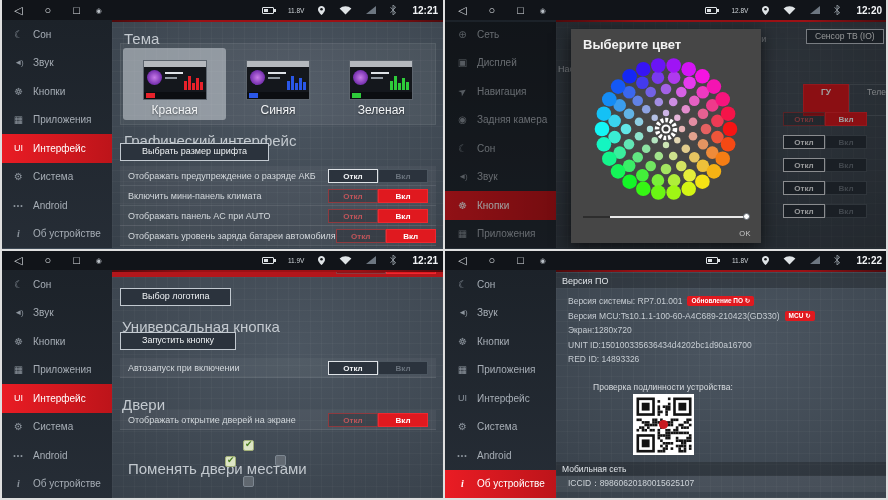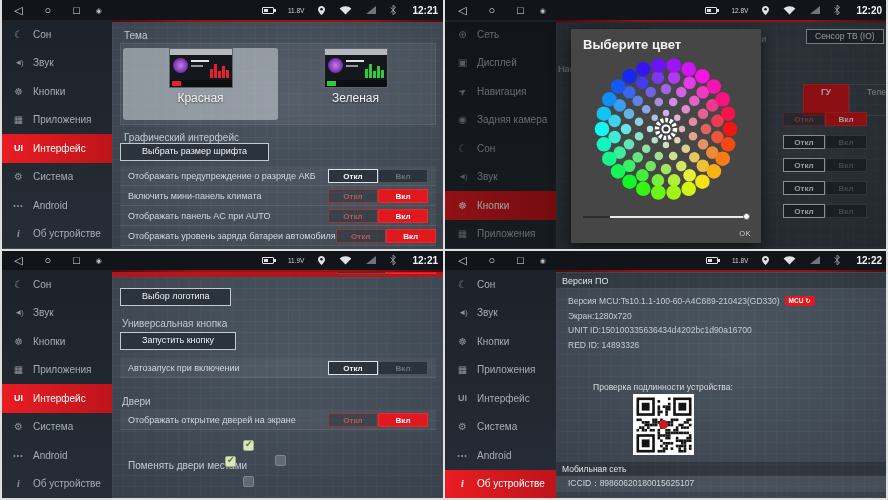--- a/index.html
+++ b/index.html
@@ -22,49 +22,49 @@
 .volt{font-size:6.5px;color:#cfd4d8}
 .sb-time{font-size:10px;font-weight:bold;color:#f2f4f6;margin-left:2px}
 .sb-ic{display:flex;align-items:center}
 
 .qbody{position:relative;display:flex;height:228px}
 .sidebar{width:112px;background:linear-gradient(180deg,#1c2229,#262d36);display:flex;flex-direction:column;position:relative;z-index:2}
 .side-item{flex:1;display:flex;align-items:center;gap:7px;padding-left:11px;color:#a6adb5;font-size:10px;white-space:nowrap;overflow:hidden}
 .side-item .s-icon{width:15px;text-align:center;font-size:10px;color:#8c949d;flex:none}
 .side-item.active{background:linear-gradient(90deg,#ea1c24,#bd141a);color:#fff}
 .side-item.active .s-icon{color:#fff}
-.icon-ui{font-weight:bold;font-size:9px!important}
+.icon-ui{font-weight:normal;font-size:9px!important}
 .icon-dots{font-size:7px!important;letter-spacing:1px}
 .icon-info{font-style:italic;font-family:"Liberation Serif",serif;font-weight:bold}
 .icon-navigation{display:inline-block;transform:rotate(-35deg)}
 .icon-speaker{font-size:8px!important;letter-spacing:-1px}
 
 .main{flex:1;position:relative;overflow:hidden;color:#d2d7db;
 background:
  radial-gradient(130% 130% at 55% 35%, rgba(255,255,255,0.07), rgba(0,0,0,0.28)),
  repeating-linear-gradient(0deg, rgba(255,255,255,0.03) 0 1px, transparent 1px 11px),
  repeating-linear-gradient(90deg, rgba(255,255,255,0.03) 0 1px, transparent 1px 11px),
  #3e4955}
 .redline{position:absolute;top:0;left:0;right:0;height:2px;background:linear-gradient(90deg,#4c0a0c,#9c1115 25%,#9c1115 75%,#4c0a0c);z-index:3}
-.sec{position:absolute;font-size:10px;color:#c3c9cf}
+.sec{position:absolute;font-size:15px;color:#c3c9cf}
 .btn{position:absolute;background:#2b333d;border:1px solid #c2c9d0;color:#eef1f3;font-size:9px;padding:3px 21px;line-height:1.1;white-space:nowrap}
 
 .trow{display:flex;align-items:center;justify-content:space-between;padding:0 8px;background:rgba(255,255,255,0.045);border-bottom:1px solid rgba(255,255,255,0.09)}
 .trow .t-label{font-size:9px;color:#d3d8dc;white-space:nowrap}
 .tg{display:flex;flex:none}
 .tg span{width:50px;height:14px;line-height:13px;text-align:center;font-size:8px;font-weight:bold;border:1px solid}
 .state-off .tg-off{color:#f3f5f7;border-color:#dfe3e7;background:#2b333d}
 .state-off .tg-on{color:#6a737d;border-color:#4c5660;background:#2b333d}
 .state-on .tg-off{color:#c0555a;border-color:#8e3a3f;background:rgba(20,20,25,0.25)}
 .state-on .tg-on{color:#fff;border-color:#ef2830;background:#e0191f}
 .rows{position:absolute}
 .rows .trow{height:20px}
 
 .theme-panel{position:absolute;left:8px;right:8px;top:23px;height:82px;display:flex;background:rgba(255,255,255,0.05);border:1px solid rgba(255,255,255,0.07);padding:4px 2px}
-.theme-cell{flex:1;display:flex;flex-direction:column;align-items:center;justify-content:flex-start;padding-top:0;border-radius:3px}
+.theme-cell{flex:1;display:flex;flex-direction:column;align-items:center;justify-content:flex-start;padding-top:12px;border-radius:3px}
 .theme-cell.selected{background:rgba(216,221,227,0.5)}
 .thumb{position:relative;width:64px;height:40px;background:#14171c;border:1px solid #5c646d;overflow:hidden;flex:none}
 .th-top{position:absolute;top:0;left:0;right:0;height:6px;background:rgba(221,226,231,0.8)}
 .th-art{position:absolute;left:3px;top:9px;width:15px;height:15px;border-radius:50%;background:radial-gradient(circle,#c77ae8,#6d28a8 75%)}
 .th-l1{position:absolute;left:21px;top:11px;width:18px;height:2px;background:#dfe3e8}
 .th-l2{position:absolute;left:21px;top:16px;width:12px;height:2px;background:#8f979f}
 .th-eq{position:absolute;right:3px;bottom:9px;display:flex;align-items:flex-end;gap:1px;height:16px}
 .th-eq i{width:3px;background:var(--accent,#e11b22)}
 .th-eq i:nth-child(1){height:9px}.th-eq i:nth-child(2){height:14px}.th-eq i:nth-child(3){height:7px}
 .th-eq i:nth-child(4){height:12px}.th-eq i:nth-child(5){height:8px}
@@ -193,20 +193,38 @@
                   <i></i>
                   <i></i>
                   <i></i>
                   <i></i>
                   <i></i>
                 </span>
                 <i class="th-bar"></i>
                 <i class="th-chip"></i>
               </div>
               <span class="theme-name">Красная</span>
+            </div>
+            <div class="theme-cell" style="--accent: #2a57e8;">
+              <div class="thumb">
+                <i class="th-top"></i>
+                <i class="th-art"></i>
+                <i class="th-l1"></i>
+                <i class="th-l2"></i>
+                <span class="th-eq">
+                  <i></i>
+                  <i></i>
+                  <i></i>
+                  <i></i>
+                  <i></i>
+                </span>
+                <i class="th-bar"></i>
+                <i class="th-chip"></i>
+              </div>
+              <span class="theme-name">Синяя</span>
             </div>
             <div class="theme-cell" style="--accent: #2ecb3a;">
               <div class="thumb">
                 <i class="th-top"></i>
                 <i class="th-art"></i>
                 <i class="th-l1"></i>
                 <i class="th-l2"></i>
                 <span class="th-eq">
                   <i></i>
                   <i></i>
@@ -636,20 +654,24 @@
           <div class="side-item active">
             <span class="s-icon icon-info">i</span>
             <span>Об устройстве</span>
           </div>
         </div>
       <div class="main">
         <div class="redline"></div>
         <div class="bandhdr" style="top:3px;height:15px">Версия ПО</div>
         <div class="info-list">
 
+        <div class="irow">
+              <span>Версия системы: RP7.01.001</span>
+              <span class="badge">Обновление ПО ↻</span>
+            </div>
             <div class="irow">
               <span>Версия MCU:Ts10.1.1-100-60-A4C689-210423(GD330)</span>
               <span class="badge">MCU ↻</span>
             </div>
             <div class="irow">
               <span>Экран:1280x720</span>
 
             </div>
             <div class="irow">
               <span>UNIT ID:150100335636434d4202bc1d90a16700</span>

